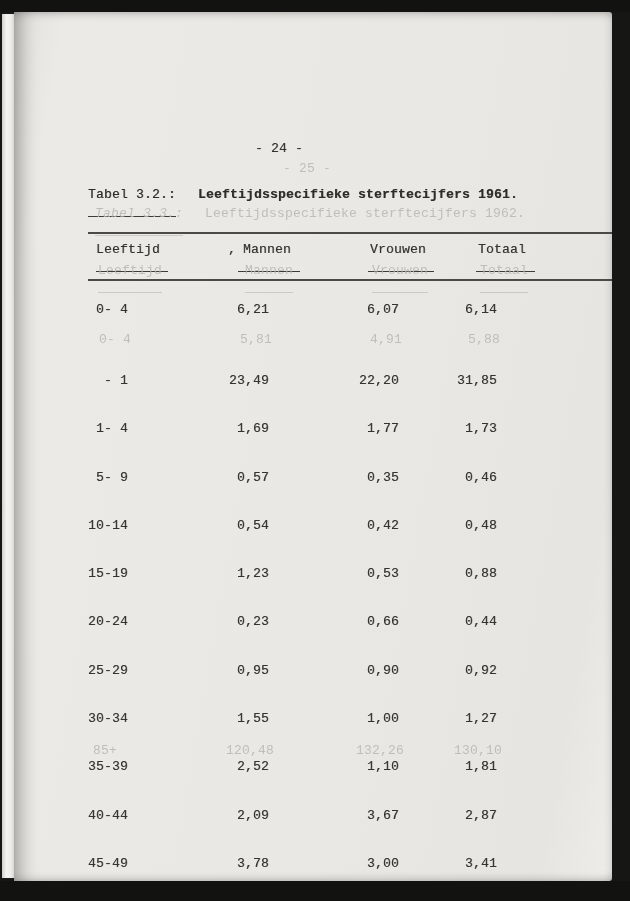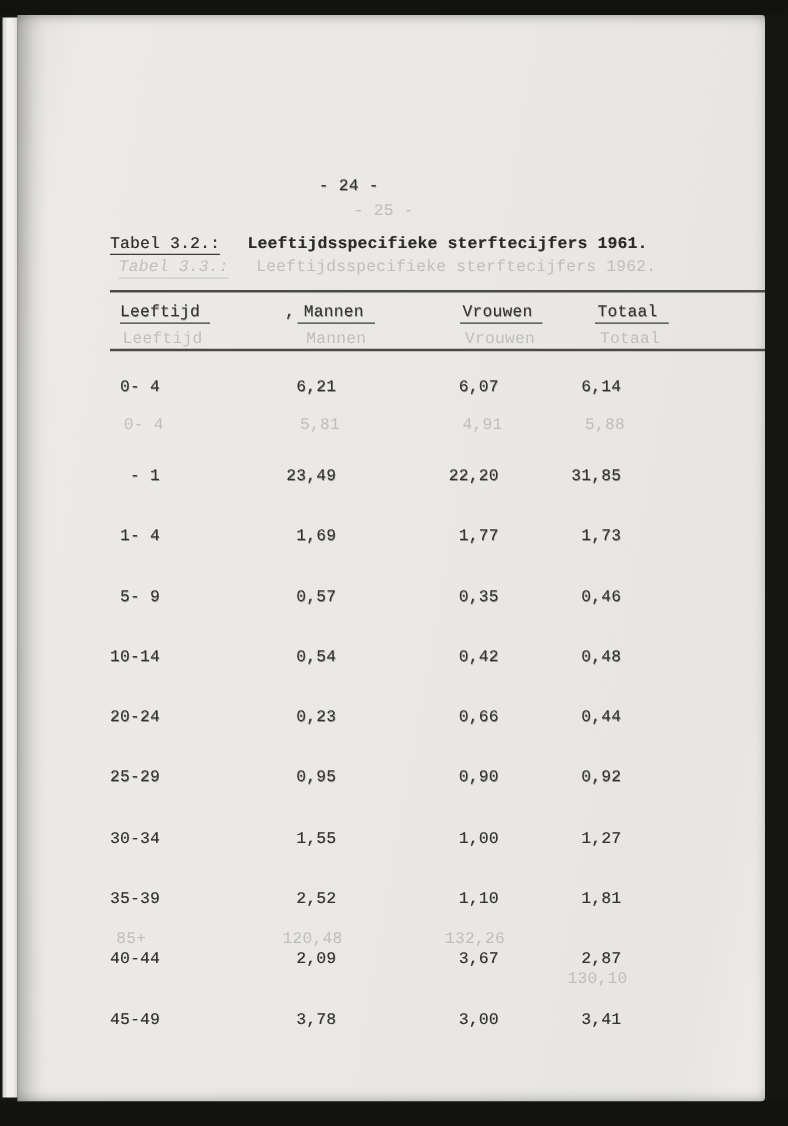--- a/index.html
+++ b/index.html
@@ -31,21 +31,21 @@
   }
   .page *{position:absolute;}
   
   .tw{
     font-size:13px;line-height:14px;white-space:pre;
     color:#34332e;
     text-shadow:0.4px 0.4px 0.3px rgba(45,44,38,0.45);
     letter-spacing:0.2px;
   }
   .tw.dark{color:#2c2b26;}
-  .u{border-bottom:1.6px solid #3d3c36;padding-bottom:1px;}
+  .u{border-bottom:1.6px solid #3d3c36;padding-bottom:14px;}
   
   .ghost{
     color:#b8b7b0;text-shadow:none;opacity:0.85;
   }
   .ghost .u, .ghost.u{border-bottom-color:#c6c5be;}
   
   .rule{height:2px;background:#4b4a45;left:74px;width:524px;}
   
   .row{position:relative;height:20.3px;width:598px;left:0;}
   .row span{top:0;line-height:20.3px;}
@@ -123,20 +123,26 @@
       <span class="c-women">0,35</span>
       <span class="c-total">0,46</span>
     </div>
     <div class="row">
       <span class="c-age">10-14</span>
       <span class="c-men">0,54</span>
       <span class="c-women">0,42</span>
       <span class="c-total">0,48</span>
     </div>
     <div class="row">
+      <span class="c-age">15-19</span>
+      <span class="c-men">1,23</span>
+      <span class="c-women">0,53</span>
+      <span class="c-total">0,88</span>
+    </div>
+    <div class="row">
       <span class="c-age">20-24</span>
       <span class="c-men">0,23</span>
       <span class="c-women">0,66</span>
       <span class="c-total">0,44</span>
     </div>
     <div class="row">
       <span class="c-age">25-29</span>
       <span class="c-men">0,95</span>
       <span class="c-women">0,90</span>
       <span class="c-total">0,92</span>
@@ -172,16 +178,16 @@
     
     
     
     
   </div>
 
   <div class="row tw ghost" style="top:704px;height:14px;left:5px;">
     <span class="c-age" style="line-height:14px;">85+</span>
     <span class="c-men" style="line-height:14px;">120,48</span>
     <span class="c-women" style="line-height:14px;">132,26</span>
-    <span class="c-total" style="line-height:14px;margin-top:32px;">130,10</span>
+    <span class="c-total" style="line-height:14px;">130,10</span>
   </div>
 
 </div>
 
 </body></html>

